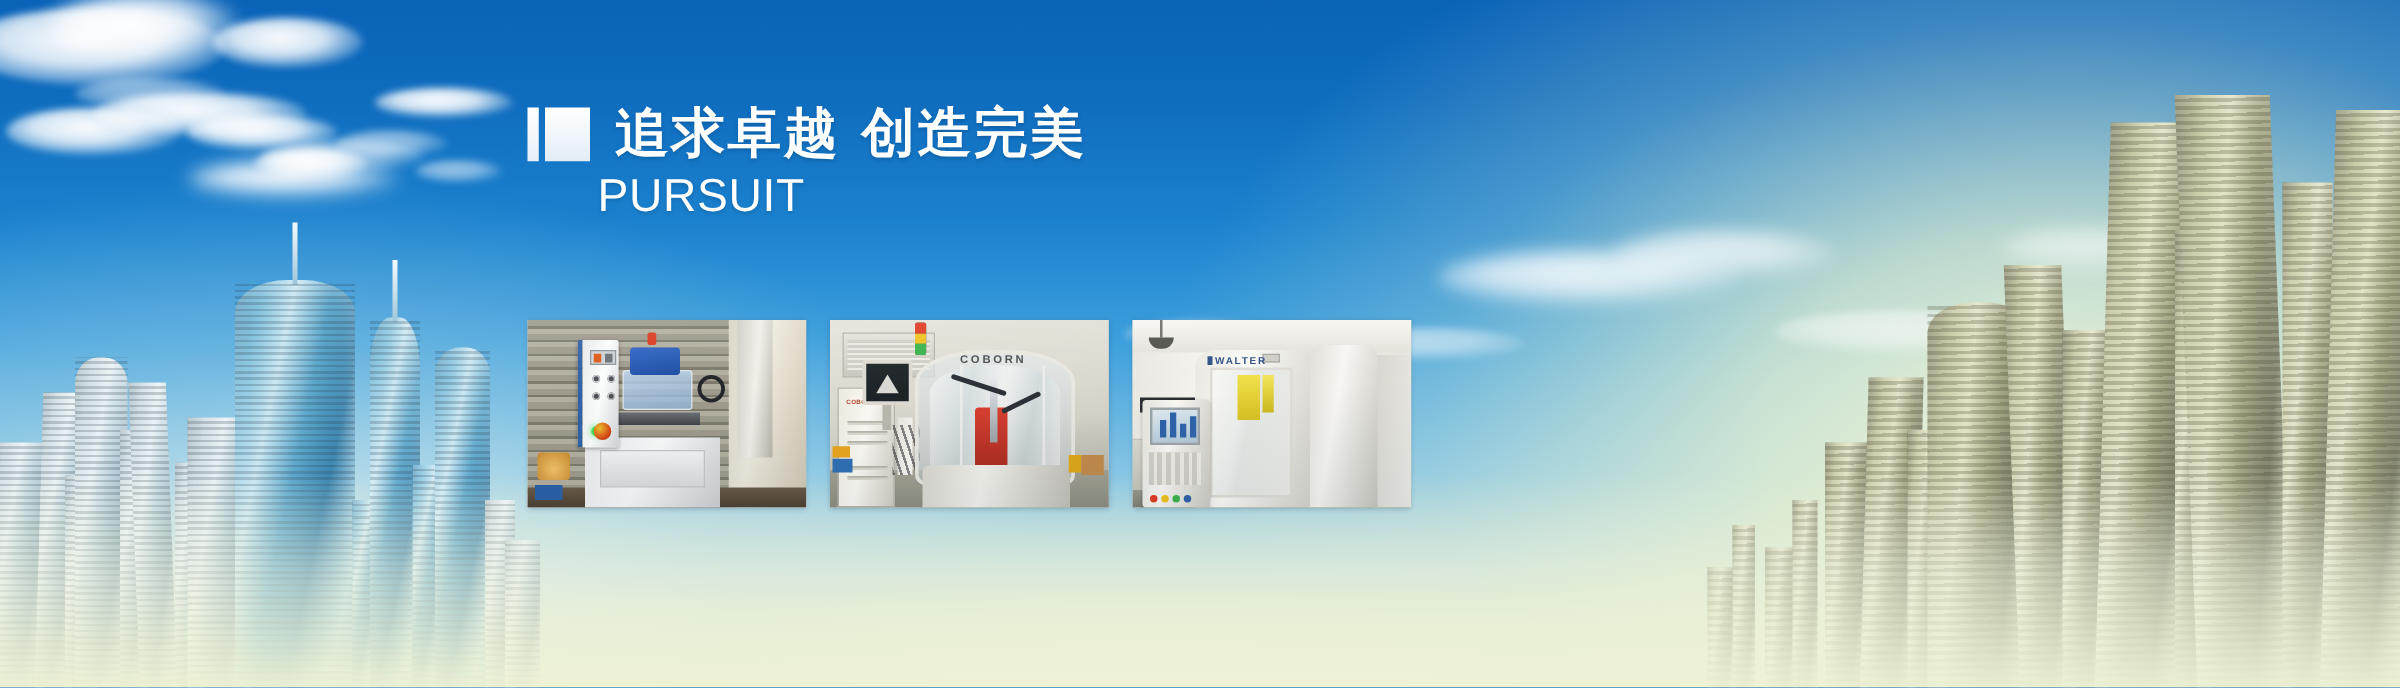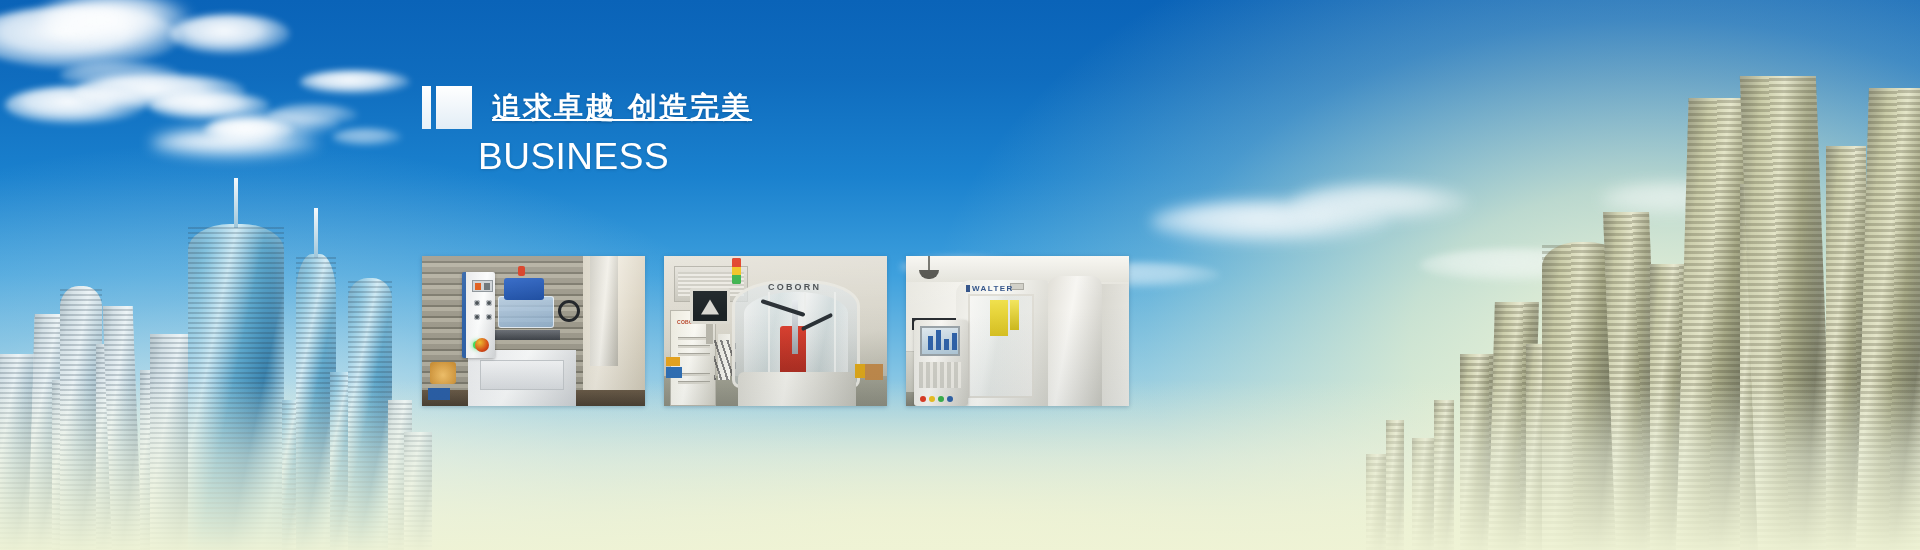--- a/index.html
+++ b/index.html
@@ -112,28 +112,27 @@
     width:9px; height:43px;
     background:linear-gradient(180deg,#ffffff,#e7f1f8);
   }
   .logo-mark .block{
     width:36px; height:43px;
     background:linear-gradient(180deg,#ffffff,#e2edf6);
   }
 
   .headline{
     font-family:"DejaVu Sans", sans-serif;
-    font-size:29px;
+    font-size:43px;
     font-weight:bold;
     color:#ffffff;
     letter-spacing:2px;
     line-height:1;
     white-space:nowrap;
     text-shadow:0 1px 3px rgba(10,60,105,.35);
-    text-decoration:underline;
   }
 
   .subline{
     margin-top:19px;
     margin-left:56px;
     font-size:19.5px;
     font-weight:bold;
     color:#ffffff;
     letter-spacing:1.1px;
     word-spacing:6px;
@@ -422,21 +421,21 @@
 
     <div class="headline-row">
       <div class="logo-mark">
         <span class="bar"></span>
         <span class="block"></span>
       </div>
       <div class="headline">追求卓越  创造完美</div>
     </div>
 
 
-    <div class="bizline">BUSINESS</div>
+    <div class="bizline">PURSUIT</div>
   </div>
 
   <div class="photo-strip">
 
     <div class="photo">
       <div class="scene">
         <div class="p1-wall"></div>
         <div class="p1-right"></div>
         <div class="p1-curtain"></div>
         <div class="p1-floor"></div>

